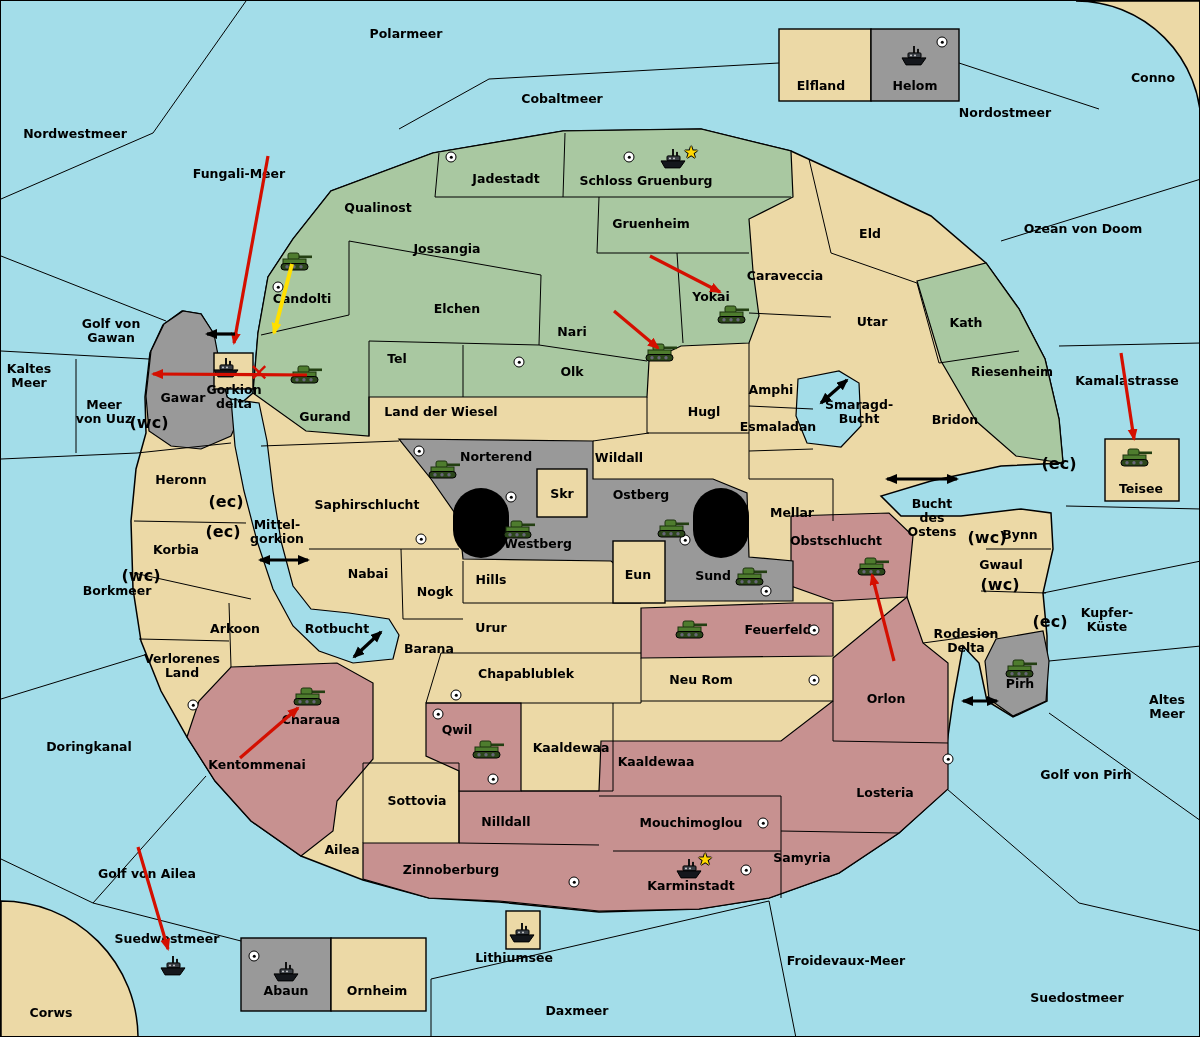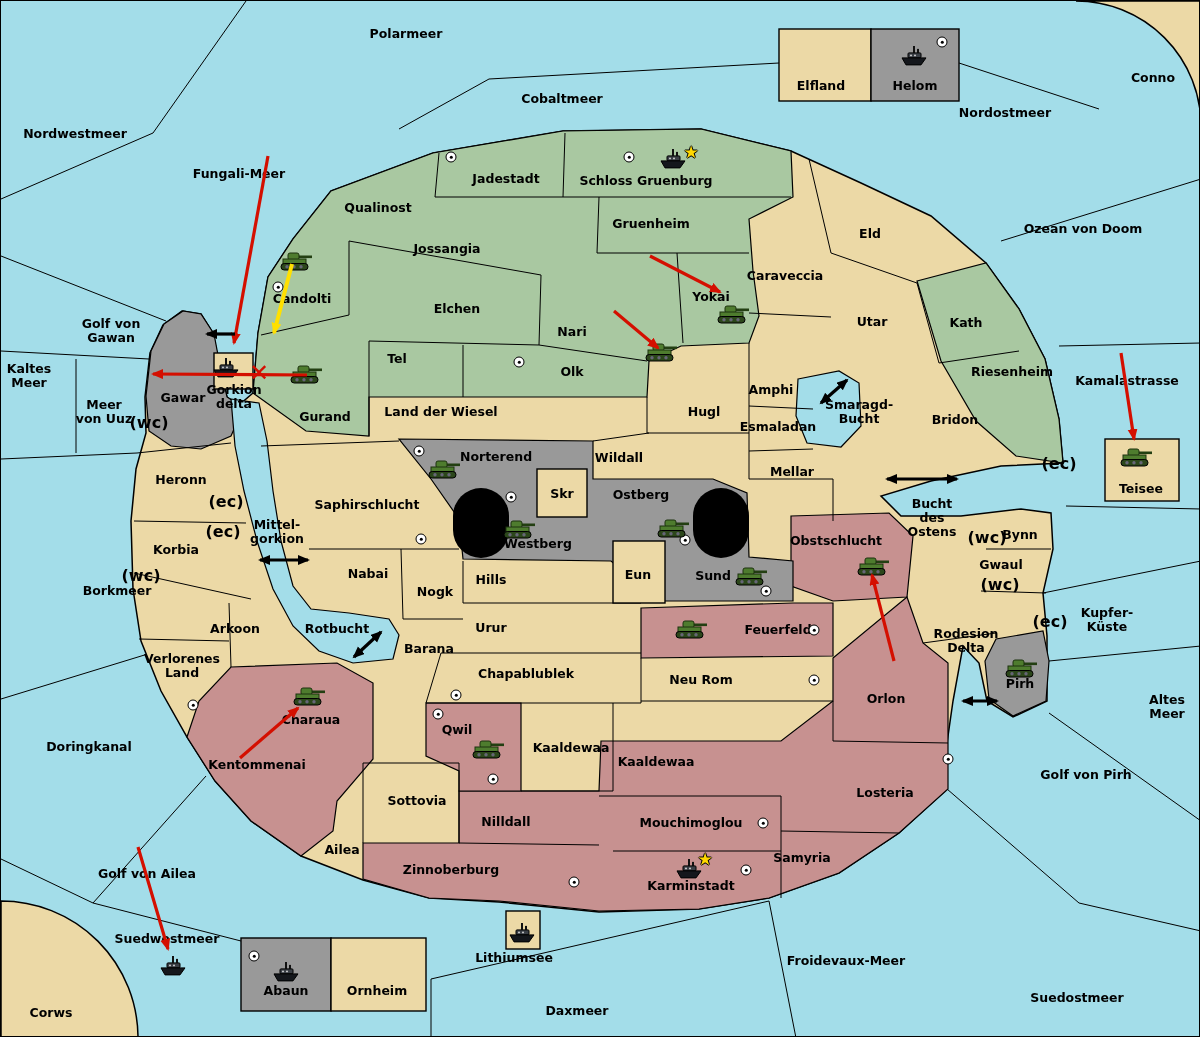--- a/index.html
+++ b/index.html
@@ -212,21 +212,21 @@
       <div class="lbl" style="position: absolute; left: 770px; top: 389px;">Amphi</div>
       <div class="lbl" style="position: absolute; left: 777px; top: 426px;">Esmaladan</div>
       <div class="lbl" style="position: absolute; left: 858px; top: 411px;">Smaragd-
 Bucht</div>
       <div class="lbl" style="position: absolute; left: 954px; top: 419px;">Bridon</div>
       <div class="lbl" style="position: absolute; left: 1011px; top: 371px;">Riesenheim</div>
       <div class="lbl" style="position: absolute; left: 495px; top: 456px;">Norterend</div>
       <div class="lbl" style="position: absolute; left: 618px; top: 457px;">Wildall</div>
       <div class="lbl" style="position: absolute; left: 561px; top: 493px;">Skr</div>
       <div class="lbl" style="position: absolute; left: 640px; top: 494px;">Ostberg</div>
-      <div class="lbl" style="position: absolute; left: 791px; top: 471px;">Mellar</div>
+      <div class="lbl" style="position: absolute; left: 791px; top: 512px;">Mellar</div>
       <div class="lbl" style="position: absolute; left: 537px; top: 543px;">Westberg</div>
       <div class="lbl" style="position: absolute; left: 180px; top: 479px;">Heronn</div>
       <div class="lbl" style="position: absolute; left: 175px; top: 549px;">Korbia</div>
       <div class="lbl" style="position: absolute; left: 276px; top: 531px;">Mittel-
 gorkion</div>
       <div class="lbl" style="position: absolute; left: 366px; top: 504px;">Saphirschlucht</div>
       <div class="lbl" style="position: absolute; left: 367px; top: 573px;">Nabai</div>
       <div class="lbl" style="position: absolute; left: 434px; top: 591px;">Nogk</div>
       <div class="lbl" style="position: absolute; left: 490px; top: 579px;">Hills</div>
       <div class="lbl" style="position: absolute; left: 637px; top: 574px;">Eun</div>

